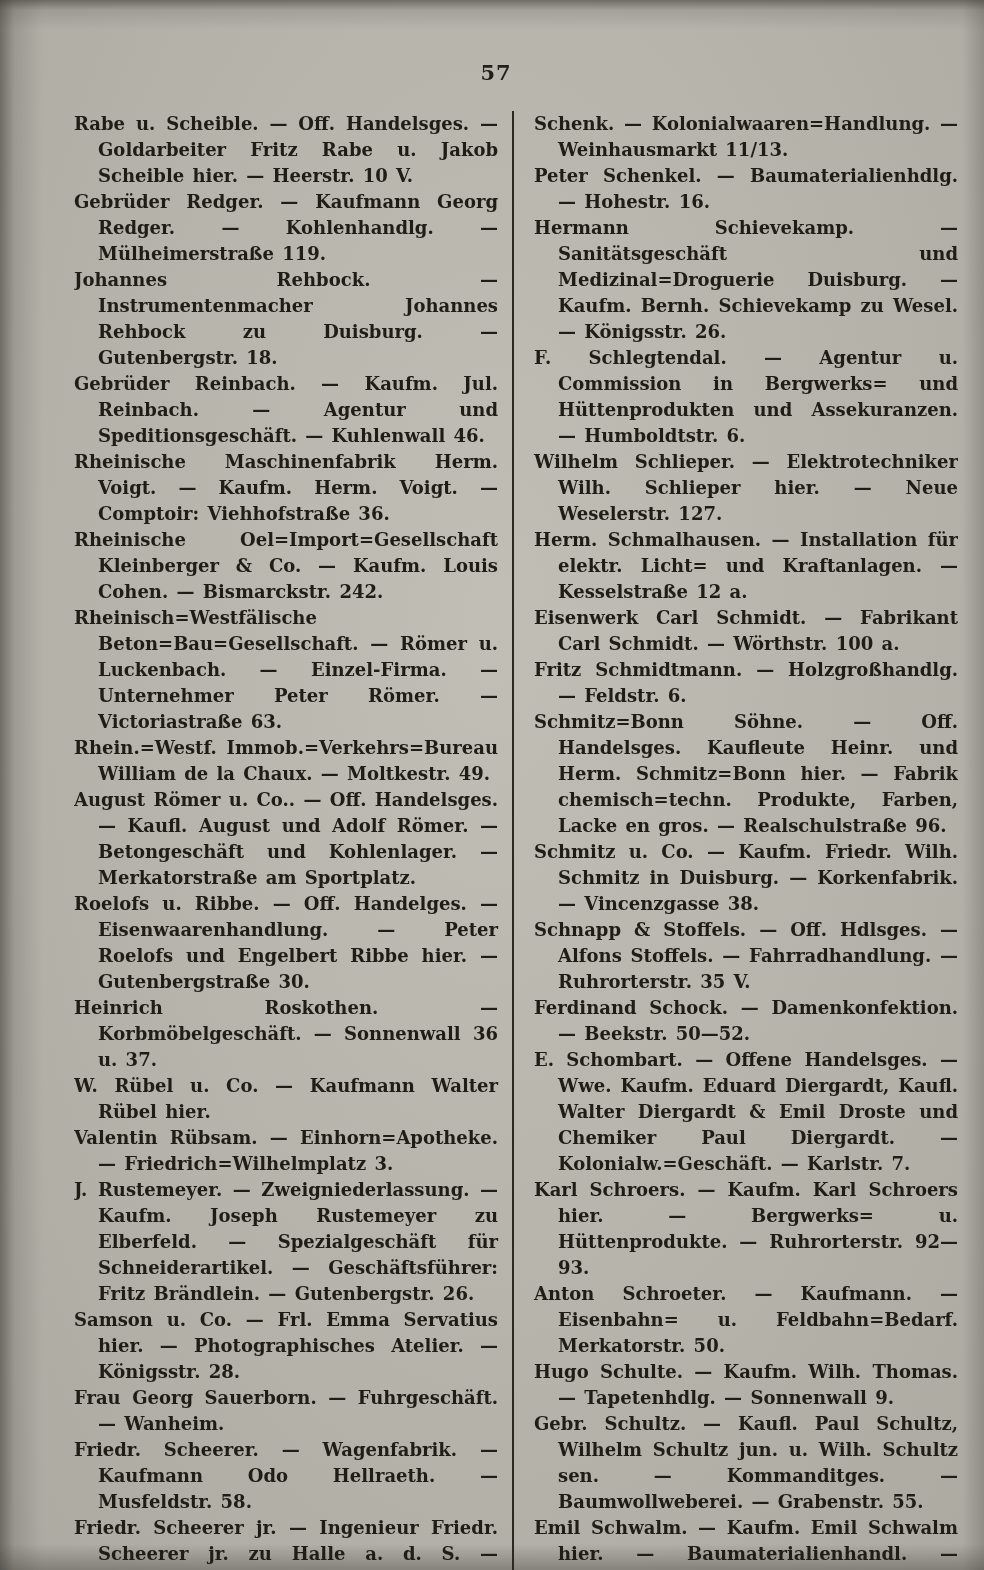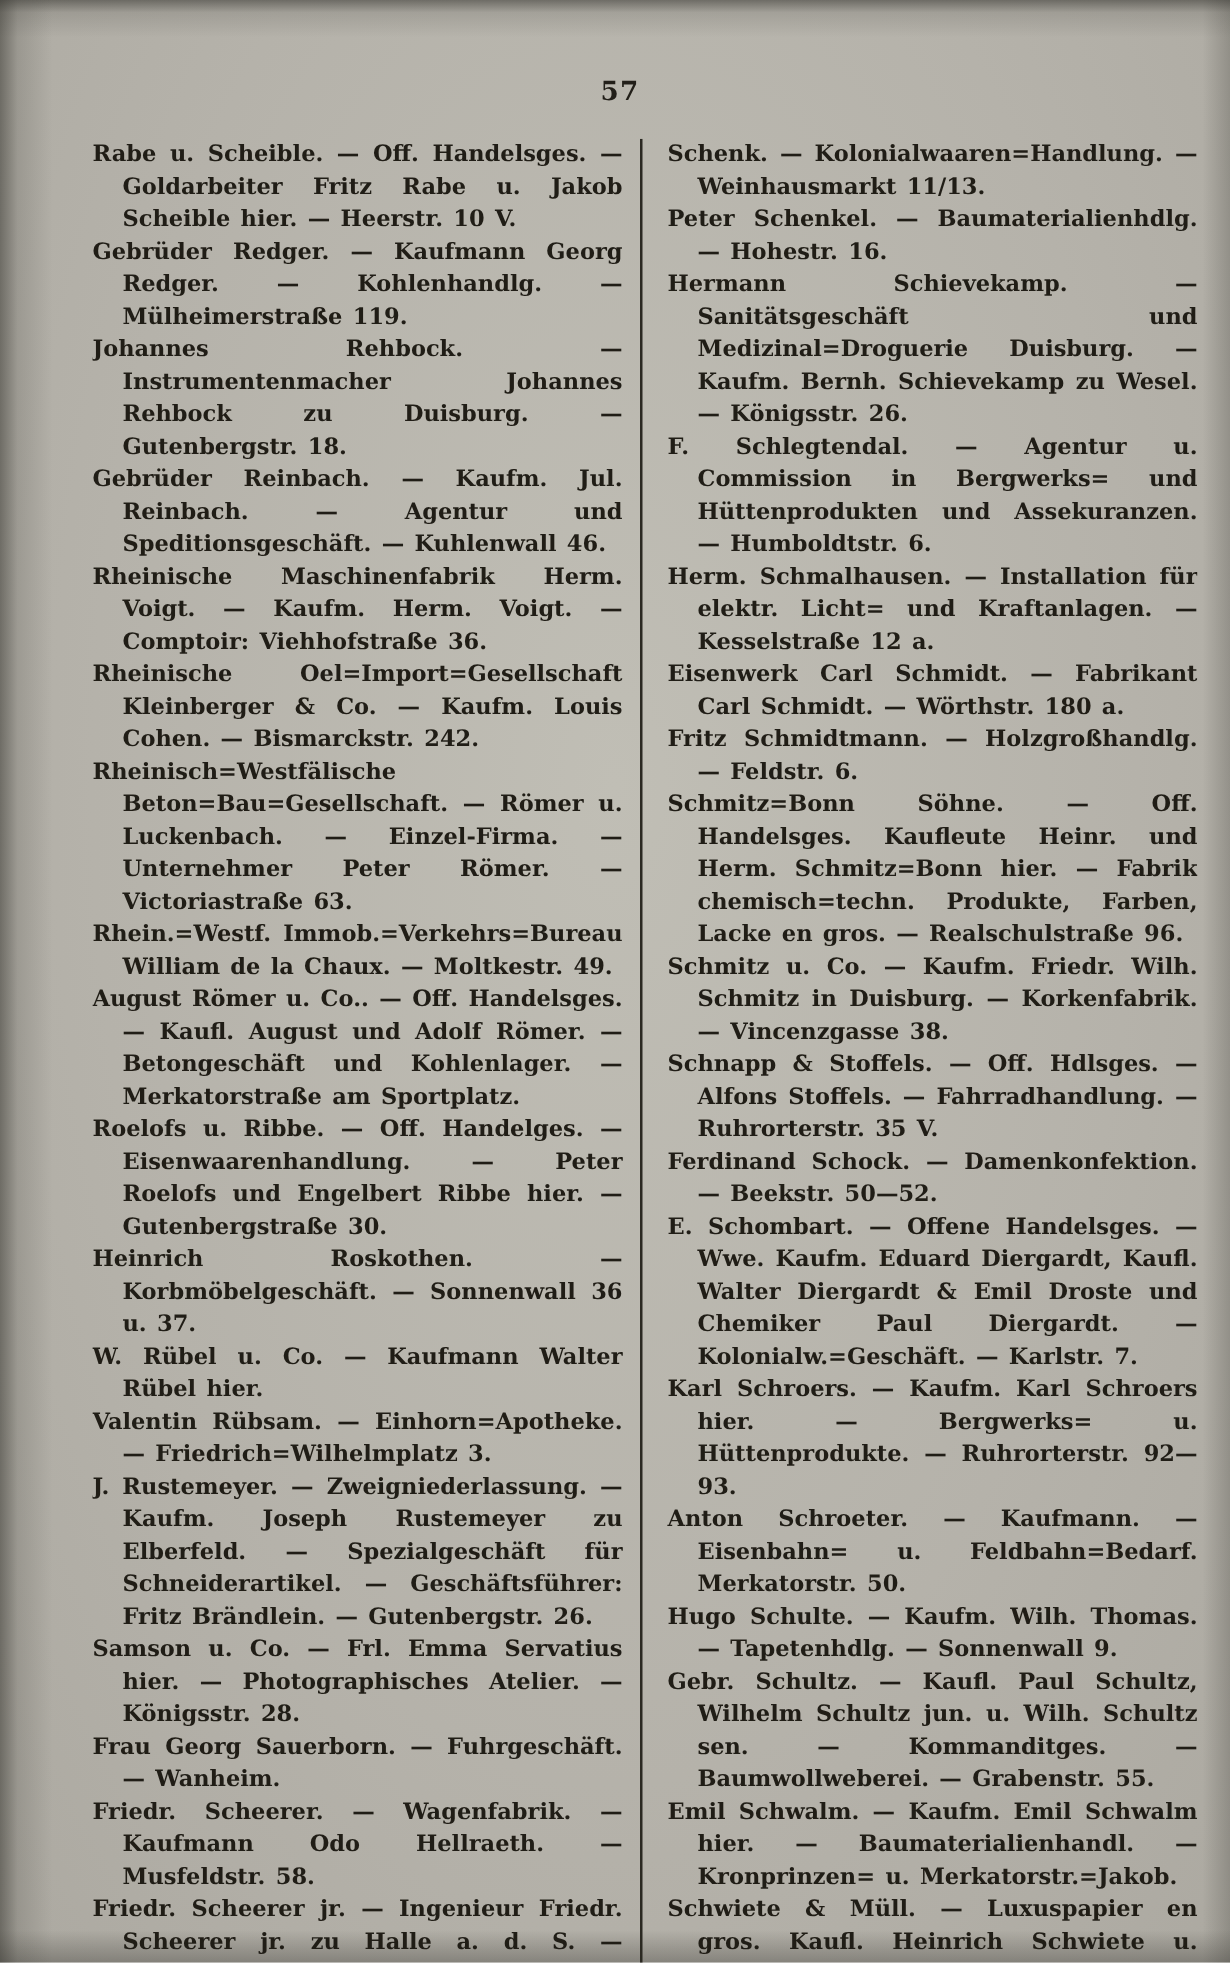--- a/index.html
+++ b/index.html
@@ -91,22 +91,23 @@
         <p class="entry">Friedr. Scheerer. — Wagenfabrik. — Kaufmann Odo Hellraeth. — Musfeldstr. 58.</p>
         <p class="entry">Friedr. Scheerer jr. — Ingenieur Friedr. Scheerer jr. zu Halle a. d. S. — Musfeldstraße 36.</p>
         <p class="entry">Theodor Scheerer Wwe. — Ziegeleibesitzer Eduard Kochs hier. — Mülheimerstr. 185.</p>
       </div>
     <div class="divider"></div>
     <div class="column right">
         <p class="entry">Schenk. — Kolonialwaaren=Handlung. — Weinhausmarkt 11/13.</p>
         <p class="entry">Peter Schenkel. — Baumaterialienhdlg. — Hohestr. 16.</p>
         <p class="entry">Hermann Schievekamp. — Sanitätsgeschäft und Medizinal=Droguerie Duisburg. — Kaufm. Bernh. Schievekamp zu Wesel. — Königsstr. 26.</p>
         <p class="entry">F. Schlegtendal. — Agentur u. Commission in Bergwerks= und Hüttenprodukten und Assekuranzen. — Humboldtstr. 6.</p>
+        <p class="entry">Wilhelm Schlieper. — Elektrotechniker Wilh. Schlieper hier. — Neue Weselerstr. 127.</p>
         <p class="entry">Herm. Schmalhausen. — Installation für elektr. Licht= und Kraftanlagen. — Kesselstraße 12 a.</p>
-        <p class="entry">Eisenwerk Carl Schmidt. — Fabrikant Carl Schmidt. — Wörthstr. 180 a.</p>
+        <p class="entry">Eisenwerk Carl Schmidt. — Fabrikant Carl Schmidt. — Wörthstr. 100 a.</p>
         <p class="entry">Fritz Schmidtmann. — Holzgroßhandlg. — Feldstr. 6.</p>
         <p class="entry">Schmitz=Bonn Söhne. — Off. Handelsges. Kaufleute Heinr. und Herm. Schmitz=Bonn hier. — Fabrik chemisch=techn. Produkte, Farben, Lacke en gros. — Realschulstraße 96.</p>
         <p class="entry">Schmitz u. Co. — Kaufm. Friedr. Wilh. Schmitz in Duisburg. — Korkenfabrik. — Vincenzgasse 38.</p>
         <p class="entry">Schnapp &amp; Stoffels. — Off. Hdlsges. — Alfons Stoffels. — Fahrradhandlung. — Ruhrorterstr. 35 V.</p>
         <p class="entry">Ferdinand Schock. — Damenkonfektion. — Beekstr. 50—52.</p>
         <p class="entry">E. Schombart. — Offene Handelsges. — Wwe. Kaufm. Eduard Diergardt, Kaufl. Walter Diergardt &amp; Emil Droste und Chemiker Paul Diergardt. — Kolonialw.=Geschäft. — Karlstr. 7.</p>
         <p class="entry">Karl Schroers. — Kaufm. Karl Schroers hier. — Bergwerks= u. Hüttenprodukte. — Ruhrorterstr. 92—93.</p>
         <p class="entry">Anton Schroeter. — Kaufmann. — Eisenbahn= u. Feldbahn=Bedarf. Merkatorstr. 50.</p>
         <p class="entry">Hugo Schulte. — Kaufm. Wilh. Thomas. — Tapetenhdlg. — Sonnenwall 9.</p>
         <p class="entry">Gebr. Schultz. — Kaufl. Paul Schultz, Wilhelm Schultz jun. u. Wilh. Schultz sen. — Kommanditges. — Baumwollweberei. — Grabenstr. 55.</p>

